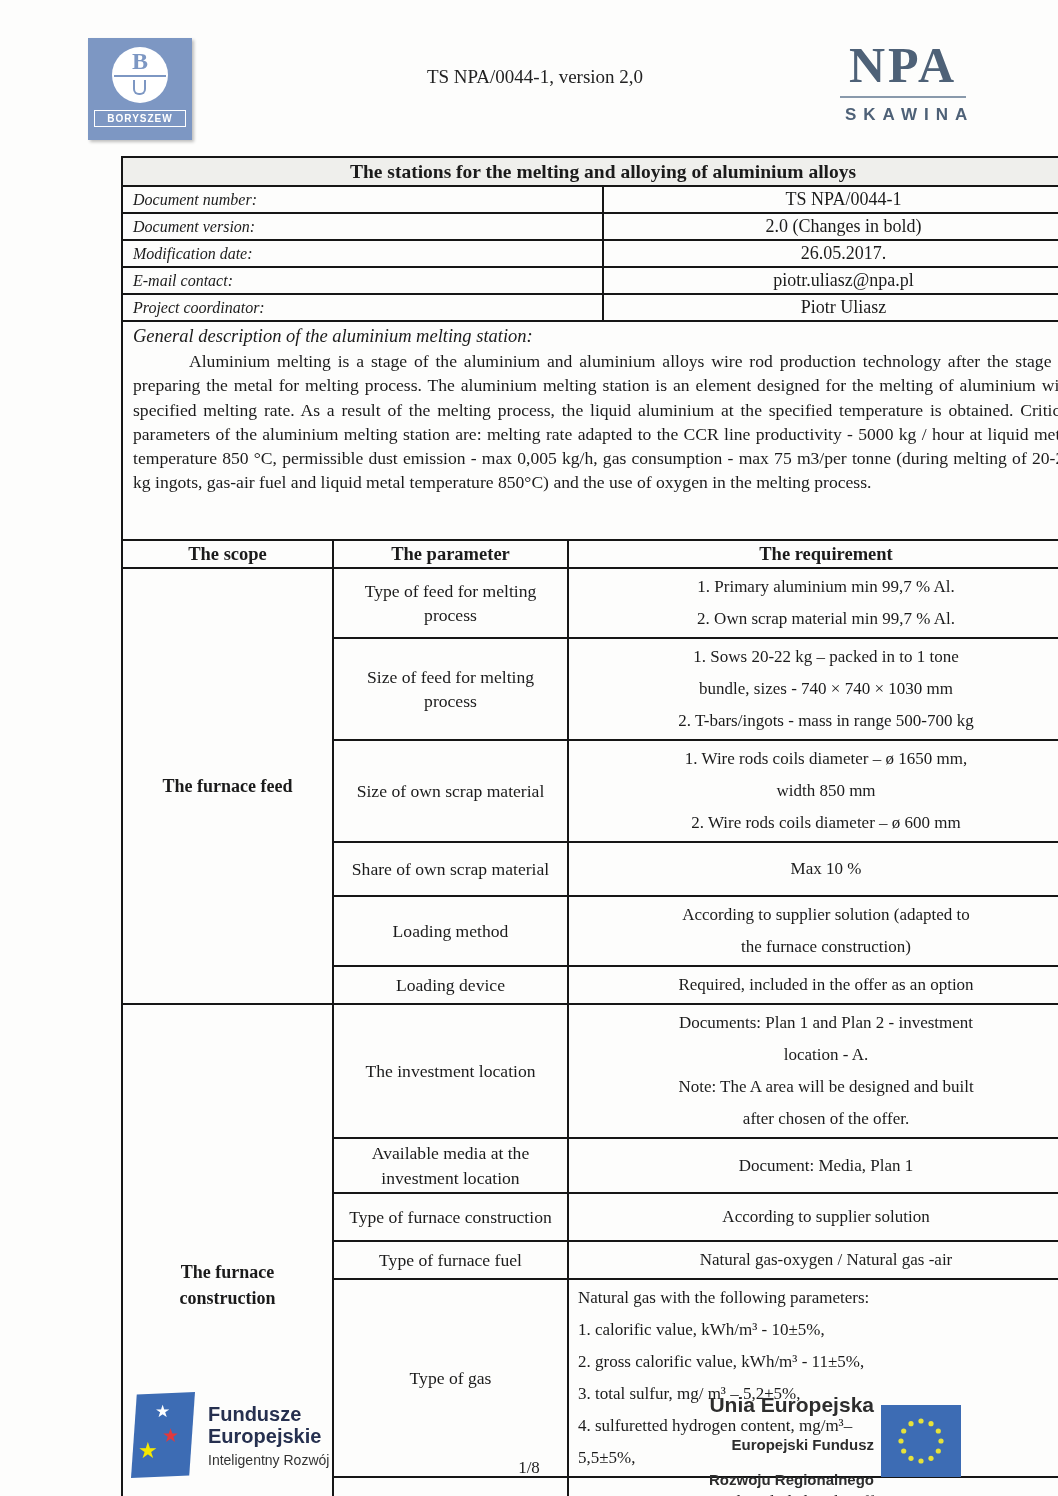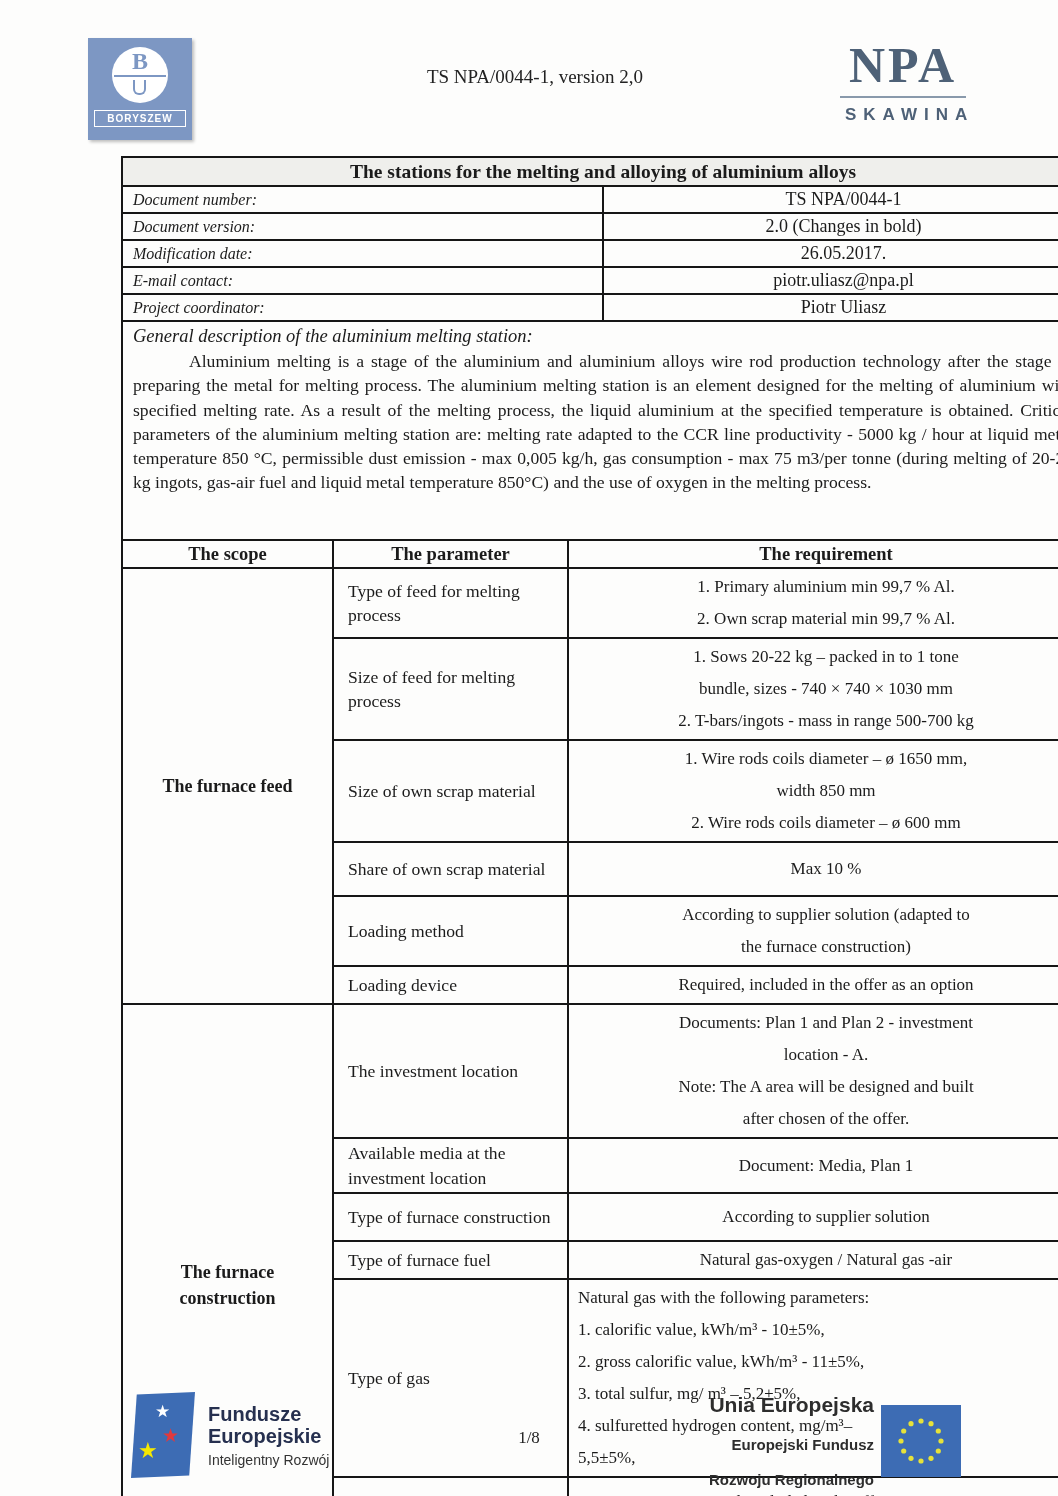--- a/index.html
+++ b/index.html
@@ -90,21 +90,21 @@
     font-size:18.5px; font-weight:bold; text-align:center;
     height:28px; padding:1px 4px;
   }
   .col-scope { width:211px; }
   .col-param { width:235px; }
   .scope-cell {
     font-weight:bold; font-size:18px; text-align:center;
     padding:2px 6px; white-space:pre-line; line-height:26px;
   }
   .param-cell {
-    font-size:17.6px; line-height:24.5px;
+    text-align:center; font-size:17.6px; line-height:24.5px;
     padding:2px 14px;
     margin-top:32px;
   }
   .req-cell {
     text-align:center; font-size:17px; line-height:32px;
     padding:2px 6px; white-space:pre-line;
   }
   .req-cell.left { text-align:left; padding-left:9px; padding-right:8px; }
 
   
@@ -118,21 +118,21 @@
     clip-path:polygon(9% 3%, 100% 0%, 91% 97%, 0% 100%);
   }
   .fe-star { position:absolute; line-height:1; }
   .fe-star.white { color:#ffffff; font-size:17px; top:11px; left:24px; }
   .fe-star.red   { color:#e0393e; font-size:19px; top:34px; left:31px; }
   .fe-star.yellow{ color:#f5e800; font-size:22px; top:48px; left:7px; }
   .fe-text .l1 { font-weight:bold; font-size:20px; line-height:22px; color:#26304f; }
   .fe-text .l3 { font-size:14px; color:#333; margin-top:5px; }
 
   .footer-center {
-    position:absolute; left:0; right:0; top:1428px;
+    position:absolute; left:0; right:0; top:1458px;
     text-align:center; font-size:17px; color:#222;
   }
 
   .footer-right {
     position:absolute; right:97px; top:1393px;
     display:flex; align-items:center; gap:7px;
     font-family:"Liberation Sans",sans-serif;
   }
   .eu-text { text-align:right; color:#2d2d2d; }
   .eu-text .l1 { font-weight:bold; font-size:21px; line-height:24px; }

